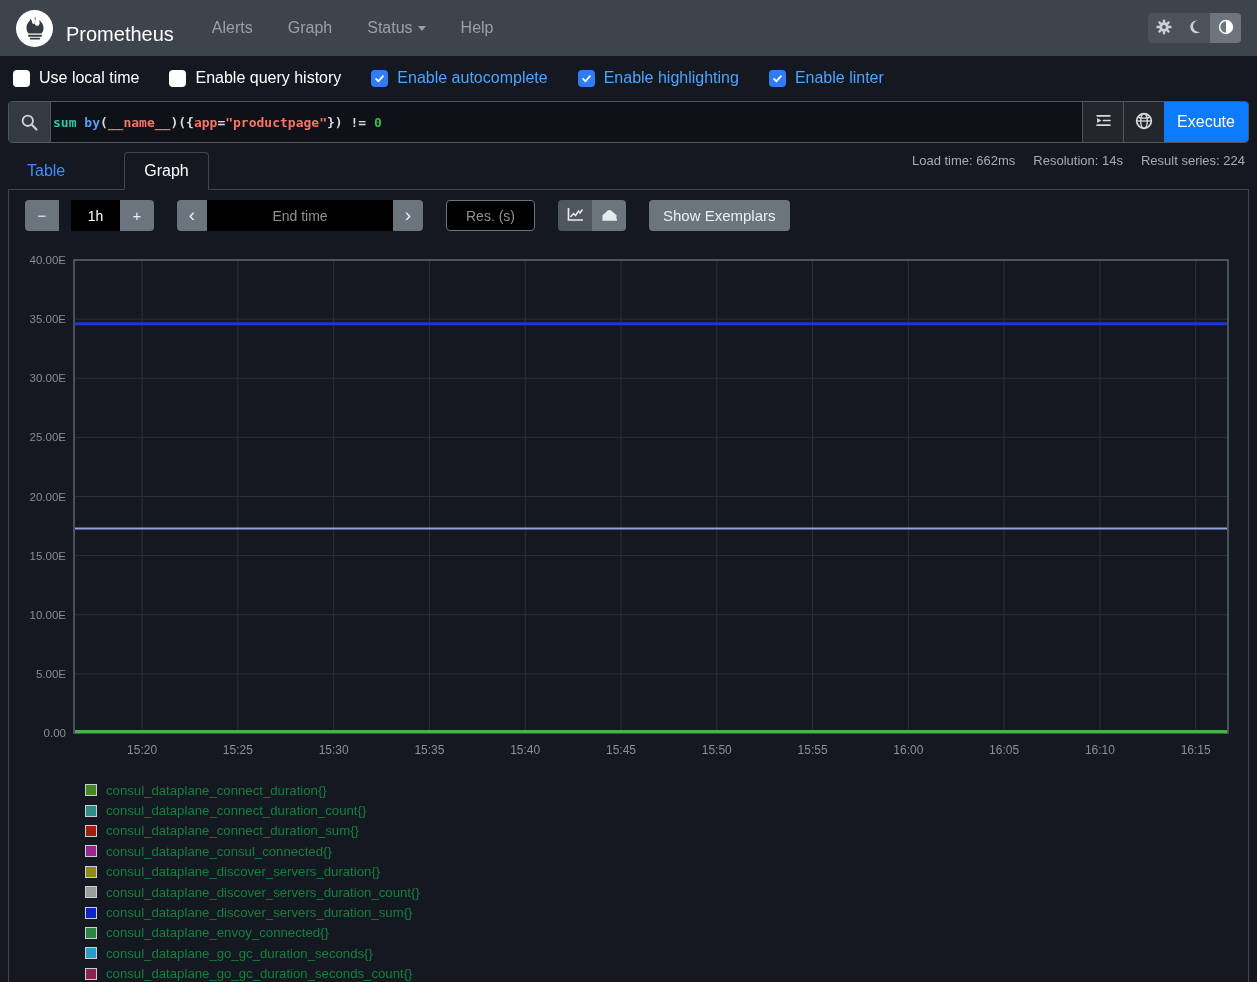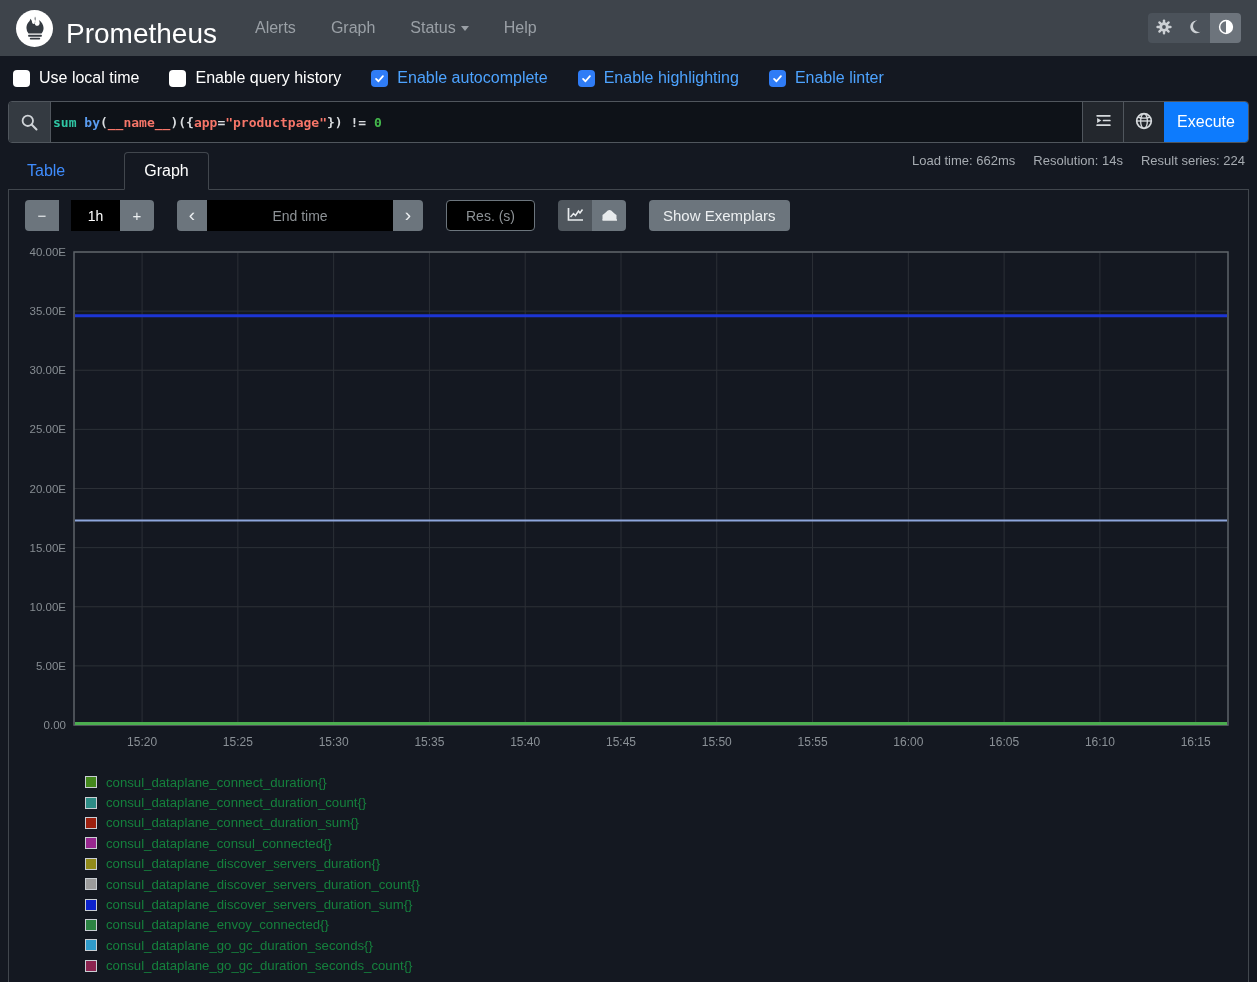--- a/index.html
+++ b/index.html
@@ -11,21 +11,21 @@
 
   
   .navbar {
     height:56px; background:#3e444b; display:flex; align-items:center;
     padding:0 16px;
   }
   .logo-circle {
     width:37px; height:37px; border-radius:50%; background:#ffffff;
     display:flex; align-items:center; justify-content:center; flex:0 0 auto;
   }
-  .brand { color:#ffffff; font-size:28px; font-weight:500; margin:12px 26px 0 13px; }
+  .brand { color:#ffffff; font-size:20px; font-weight:500; margin:12px 26px 0 13px; }
   .nav-links { display:flex; align-items:center; list-style:none; gap:11px; }
   .nav-link { color:#9aa0a6; font-size:16px; padding:8px 12px; cursor:pointer; }
   .caret {
     display:inline-block; margin-left:5px; vertical-align:2px;
     border-left:4.5px solid transparent; border-right:4.5px solid transparent;
     border-top:5px solid #9aa0a6;
   }
   .theme-toggle { margin-left:auto; display:flex; border-radius:4px; overflow:hidden; }
   .theme-btn {
     width:31px; height:30px; background:#4b525a; border:none; cursor:pointer;
@@ -117,21 +117,21 @@
   .res-input {
     width:89px; height:31px; background:#000000; border:1px solid #6c757d;
     border-radius:4px; color:#e6e8ea; text-align:center; font-size:14px;
     font-family:"Liberation Sans", sans-serif;
   }
   .toggle-btn.active-dark { background:#4f565d; }
   .exemplars-btn { padding:0 14px; border-radius:4px; }
   .chev { font-size:19px; line-height:1; padding-bottom:3px; }
 
   
-  .chart-wrap { margin-top:12px; }
+  .chart-wrap { margin-top:20px; }
   .axis-label { font-family:"Liberation Sans", sans-serif; }
 
   
   .legend { margin:17px 0 0 68px; }
   .legend-item { display:flex; align-items:center; height:20.4px; cursor:pointer; }
   .legend-swatch {
     width:12px; height:12px; border:1.5px solid #c9ced3; margin-right:9px; flex:0 0 auto;
   }
   .legend-label { font-size:13.2px; color:#15803d; }
 </style>

